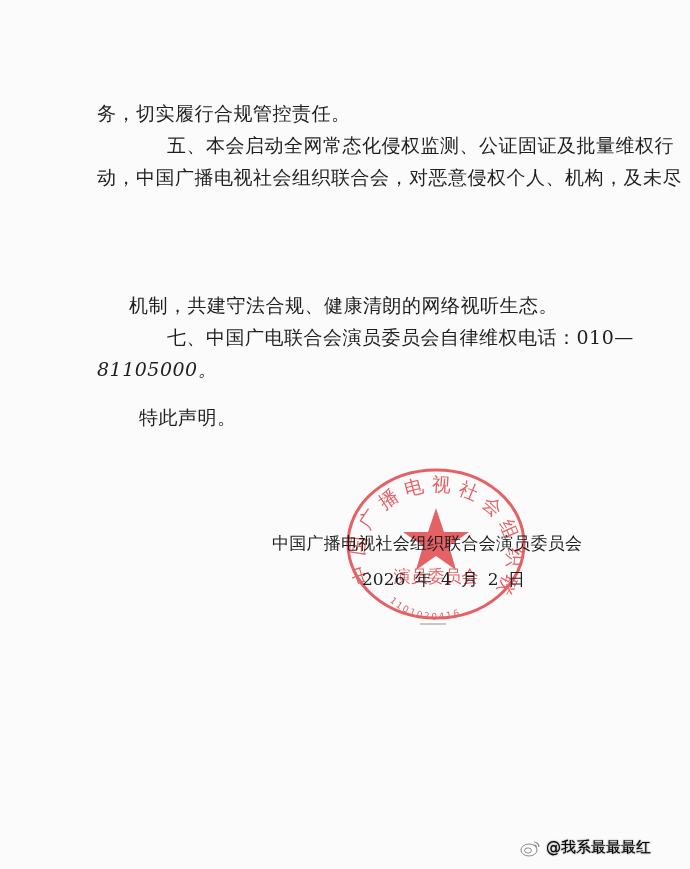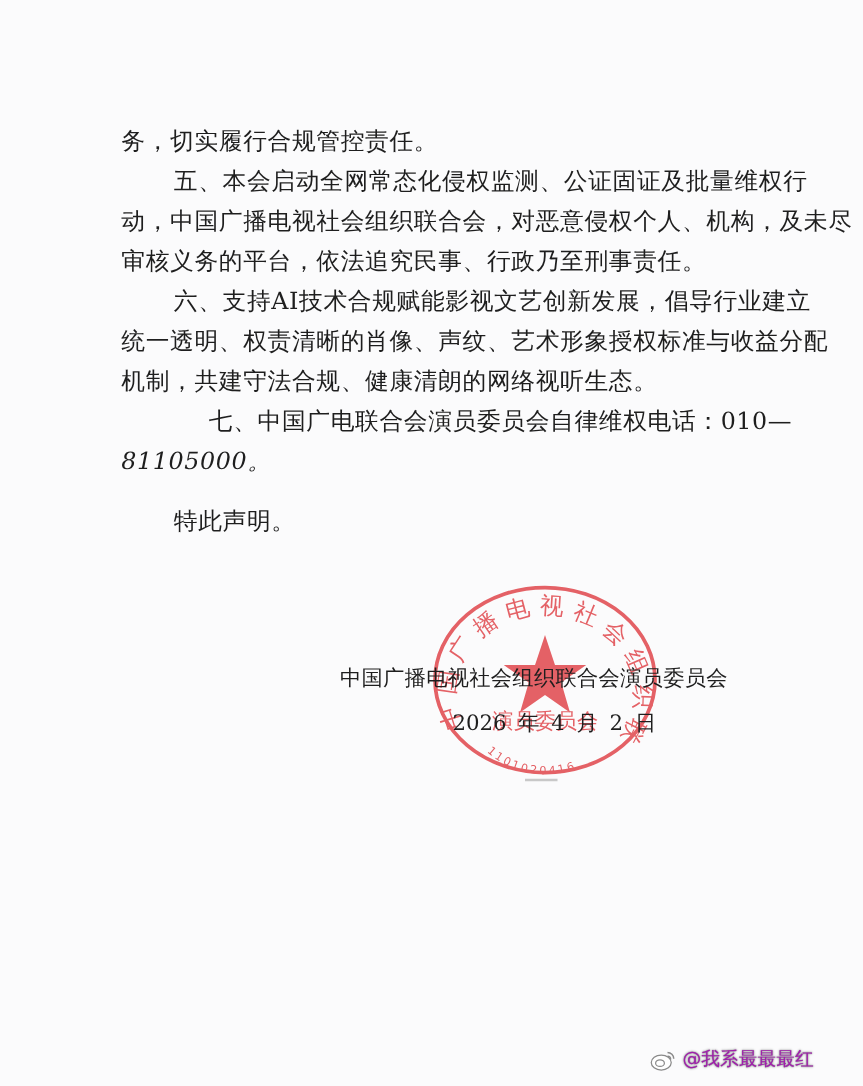--- a/index.html
+++ b/index.html
@@ -29,40 +29,37 @@
     word-spacing:4px;
   }
   .seal {
     position:absolute; left:343px; top:466px; width:186px; height:156px; z-index:2;
     opacity:0.85;
   }
   .dash { position:absolute; left:420px; top:623px; width:26px; height:2px; background:#c8c8c8; }
   .watermark {
     position:absolute; right:12px; bottom:12px;
     font-family:"DejaVu Sans","Liberation Sans",sans-serif;
-    font-size:15px; color:#a21caf;
+    font-size:15px; color:#000000;
     text-shadow:0 0 2px #8a8a8a, 0 0 1px #6a6a6a;
     display:flex; align-items:center; gap:4px;
   }
   .weibo-icon { width:22px; height:18px; }
 </style>
 </head>
 <body>
 
 <div class="page">
 
   <div class="line" style="top:101px;">务，切实履行合规管控责任。</div>
 
-  <div class="line indent justify" style="top:133px;">五、本会启动全网常态化侵权监测、公证固证及批量维权行</div>
+  <div class="line indent justify" style="top:133px;margin-left:28px;">五、本会启动全网常态化侵权监测、公证固证及批量维权行</div>
   <div class="line justify" style="top:165px;">动，中国广播电视社会组织联合会，对恶意侵权个人、机构，及未尽</div>
-  <div class="line" style="top:197px;">审核义务的平台，依法追究民事、行政乃至刑事责任。</div>
 
-  <div class="line indent justify" style="top:229px;">六、支持AI技术合规赋能影视文艺创新发展，倡导行业建立</div>
-  <div class="line justify" style="top:261px;">统一透明、权责清晰的肖像、声纹、艺术形象授权标准与收益分配</div>
-  <div class="line" style="top:293px;">机制，共建守法合规、健康清朗的网络视听生态。</div>
+  <div class="line" style="top:293px;margin-left:32px;">机制，共建守法合规、健康清朗的网络视听生态。</div>
 
   <div class="line indent justify" style="top:325px;margin-left:28px;">七、中国广电联合会演员委员会自律维权电话：010—</div>
   <div class="line" style="top:357px;font-style:italic;">81105000。</div>
 
   <div class="line indent" style="top:405px;">特此声明。</div>
 
   <svg class="seal" viewBox="0 0 186 156">
     <defs>
       <path id="sealArc" d="M 30 120 A 72 64 0 1 1 156 120"></path>
       <path id="numArc" d="M 40 128 A 64 58 0 0 0 146 128"></path>

